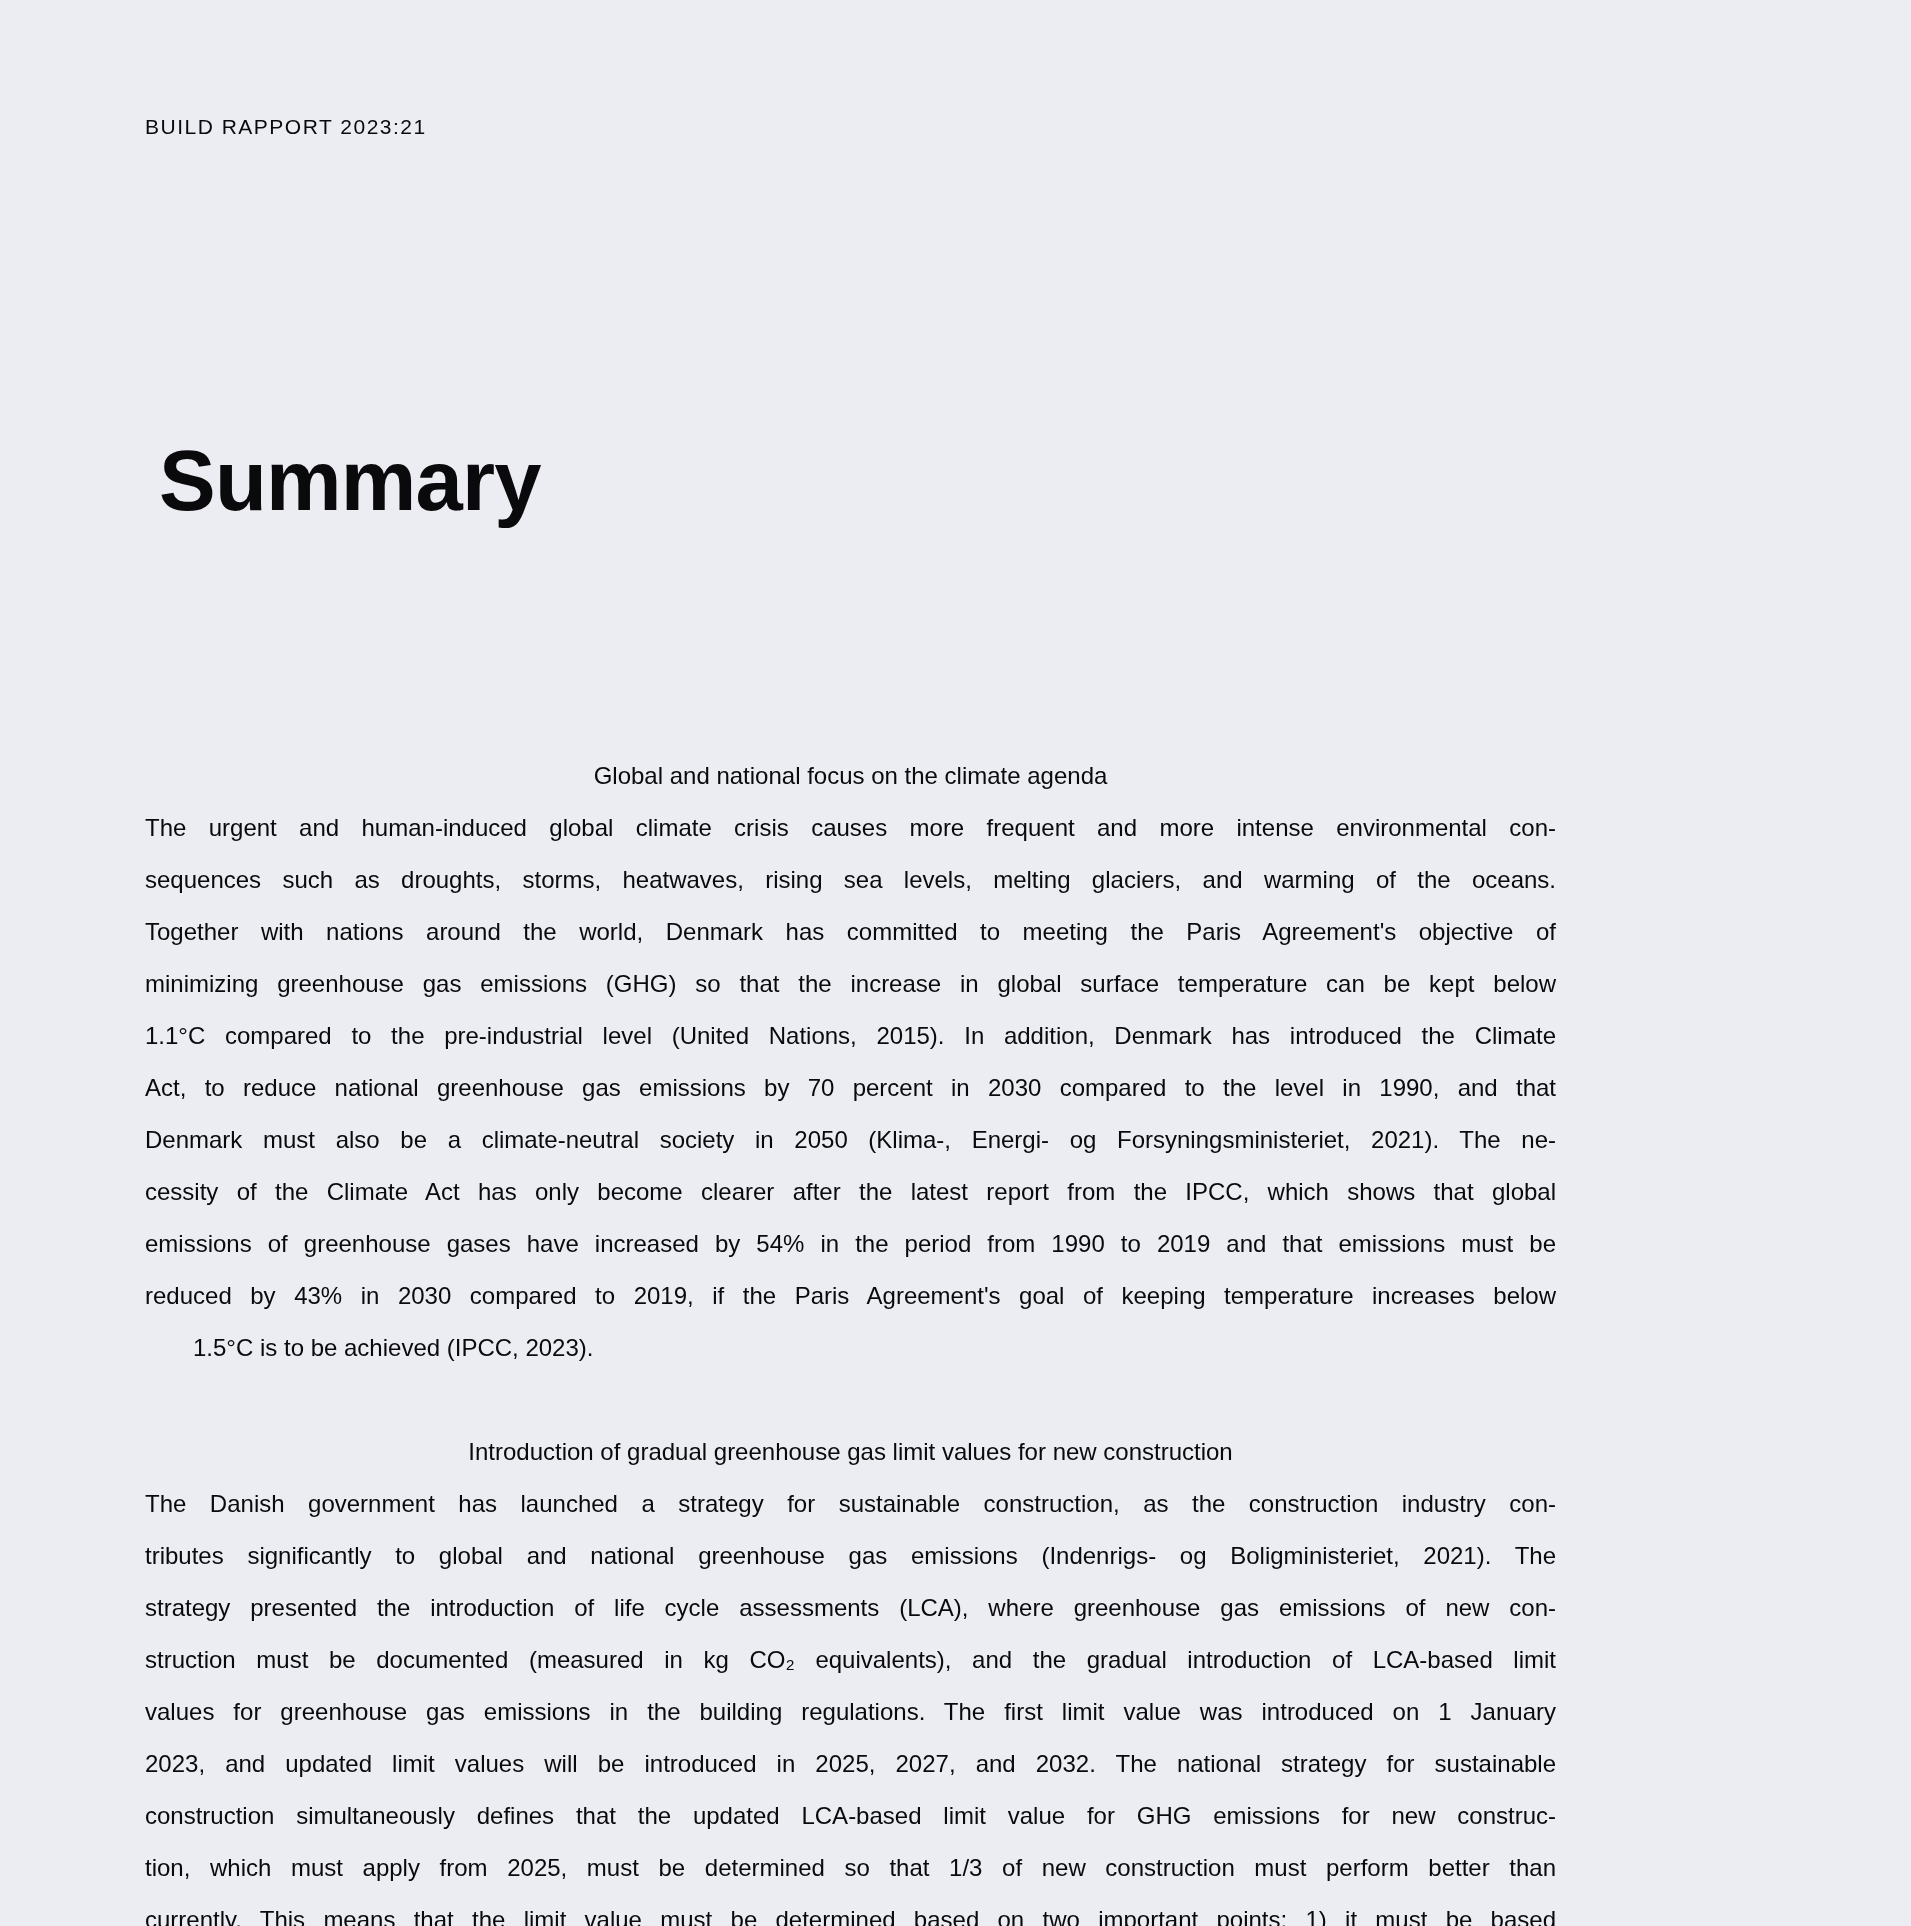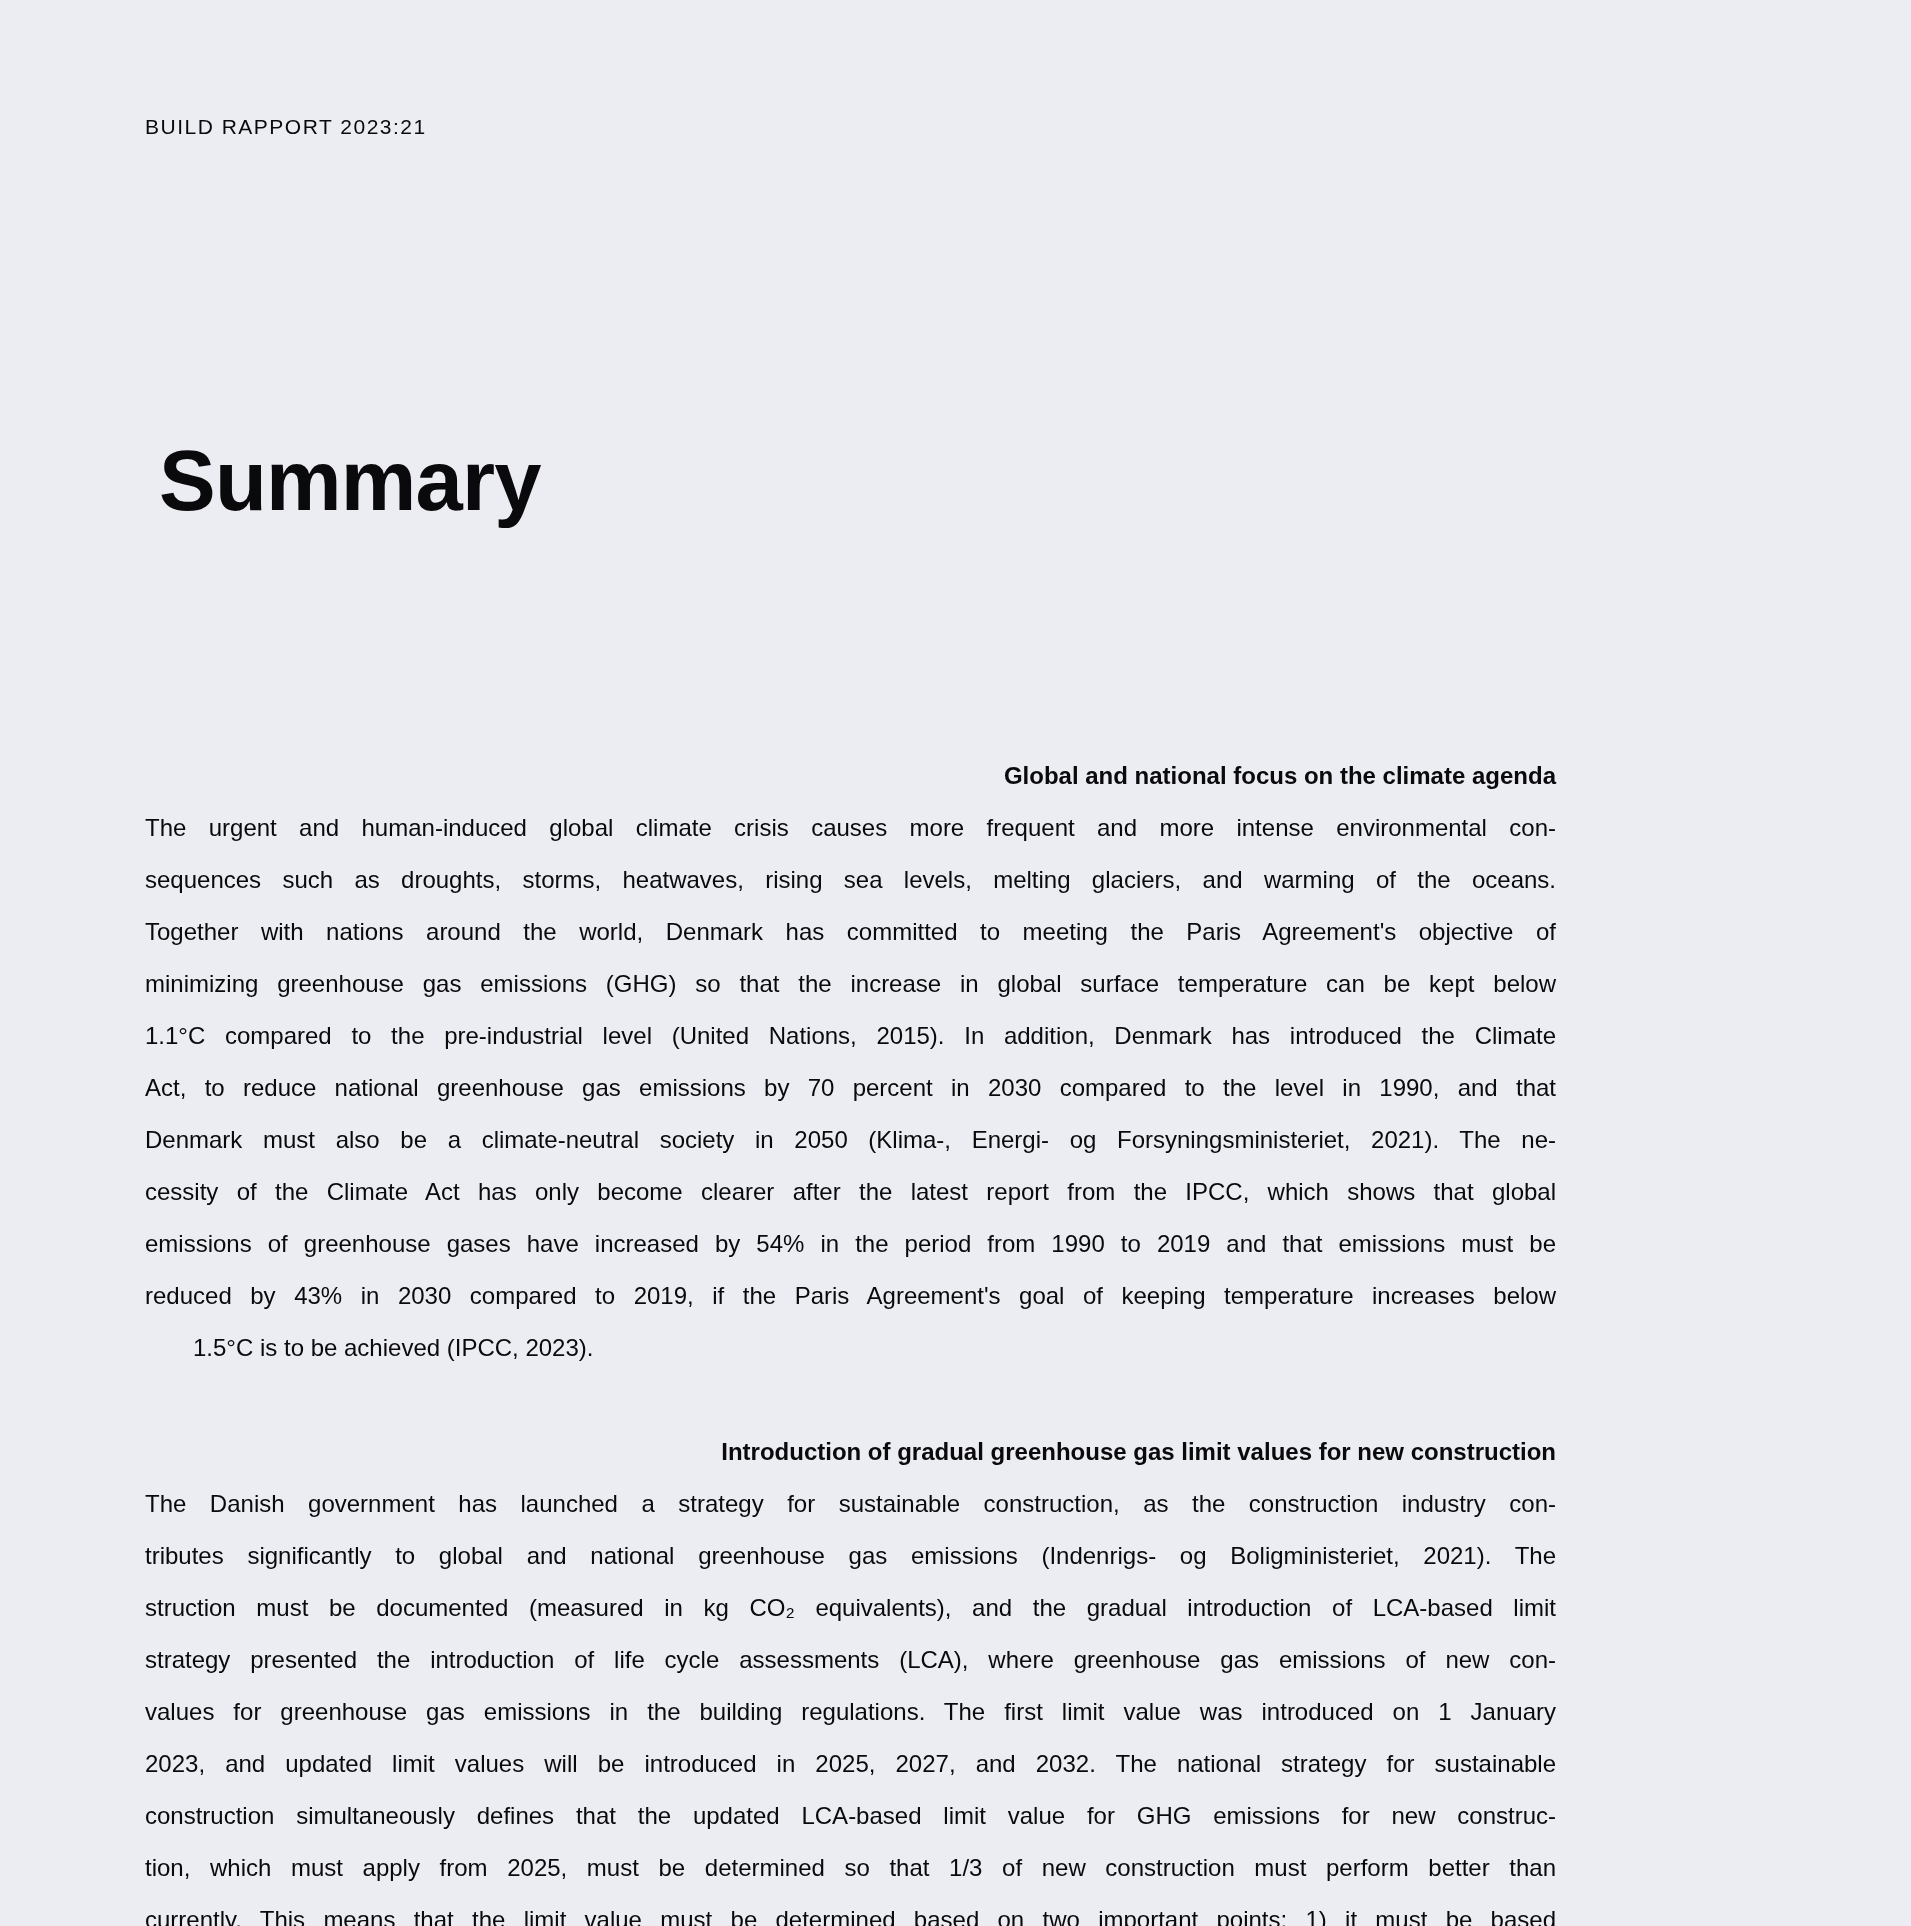--- a/index.html
+++ b/index.html
@@ -38,22 +38,22 @@
   }
   .body-copy {
     position: absolute;
     left: 145px;
     top: 750px;
     width: 1411px;
     font-size: 24px;
     line-height: 52px;
   }
   .section-heading {
-    font-weight: 700;
-    text-align: right;
+    font-weight: 400;
+    text-align: center;
   }
   .section-gap {
     height: 52px;
   }
   .line {
     text-align: justify;
     text-align-last: justify;
   }
   .line.para-last {
     text-align: justify;
@@ -89,22 +89,22 @@
         </div>
     </div>
 
     <div class="section-gap"></div>
 
     <div class="section">
       <div class="section-heading">Introduction of gradual greenhouse gas limit values for new construction</div>
       <div class="paragraph">
           <div class="line">The Danish government has launched a strategy for sustainable construction, as the construction industry con-</div>
           <div class="line">tributes significantly to global and national greenhouse gas emissions (Indenrigs- og Boligministeriet, 2021). The</div>
+          <div class="line">strategy presented the introduction of life cycle assessments (LCA), where greenhouse gas emissions of new con-</div>
           <div class="line">struction must be documented (measured in kg CO₂ equivalents), and the gradual introduction of LCA-based limit</div>
-          <div class="line">strategy presented the introduction of life cycle assessments (LCA), where greenhouse gas emissions of new con-</div>
           <div class="line">values for greenhouse gas emissions in the building regulations. The first limit value was introduced on 1 January</div>
           <div class="line">2023, and updated limit values will be introduced in 2025, 2027, and 2032. The national strategy for sustainable</div>
           <div class="line">construction simultaneously defines that the updated LCA-based limit value for GHG emissions for new construc-</div>
           <div class="line">tion, which must apply from 2025, must be determined so that 1/3 of new construction must perform better than</div>
           <div class="line">currently. This means that the limit value must be determined based on two important points; 1) it must be based</div>
         </div>
 
     </div>
 
   </div>

